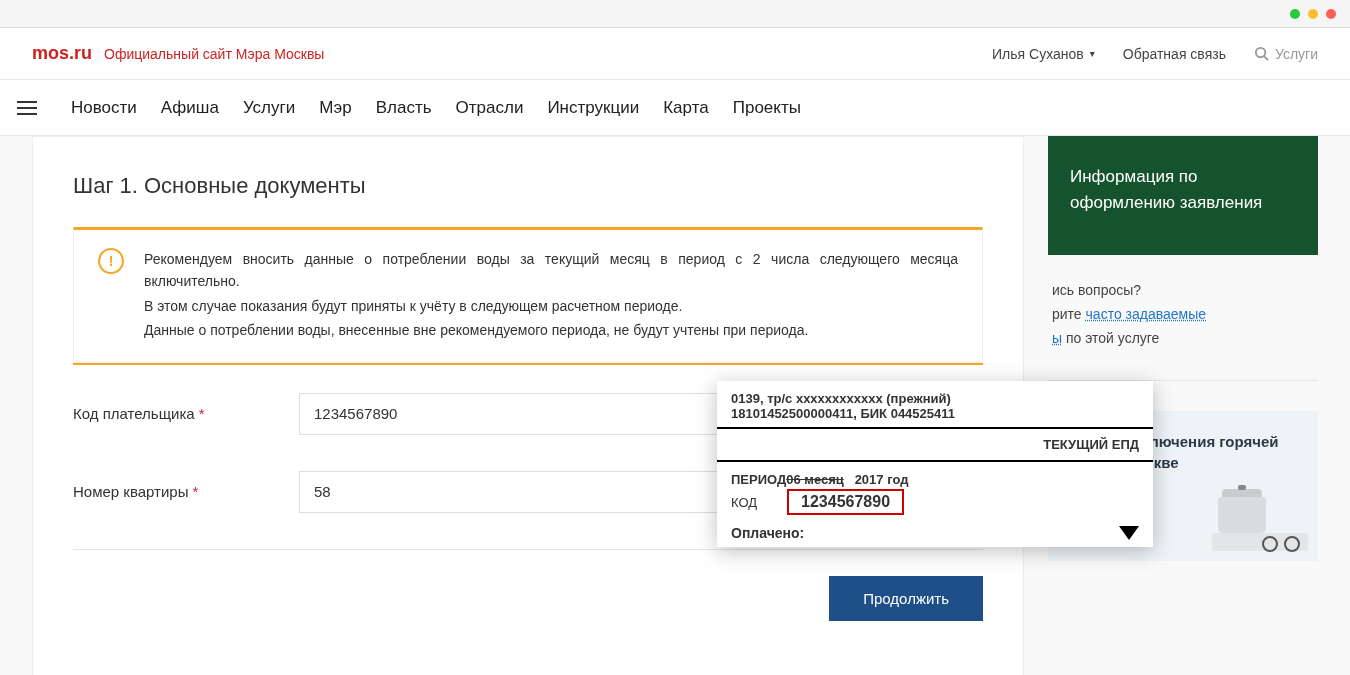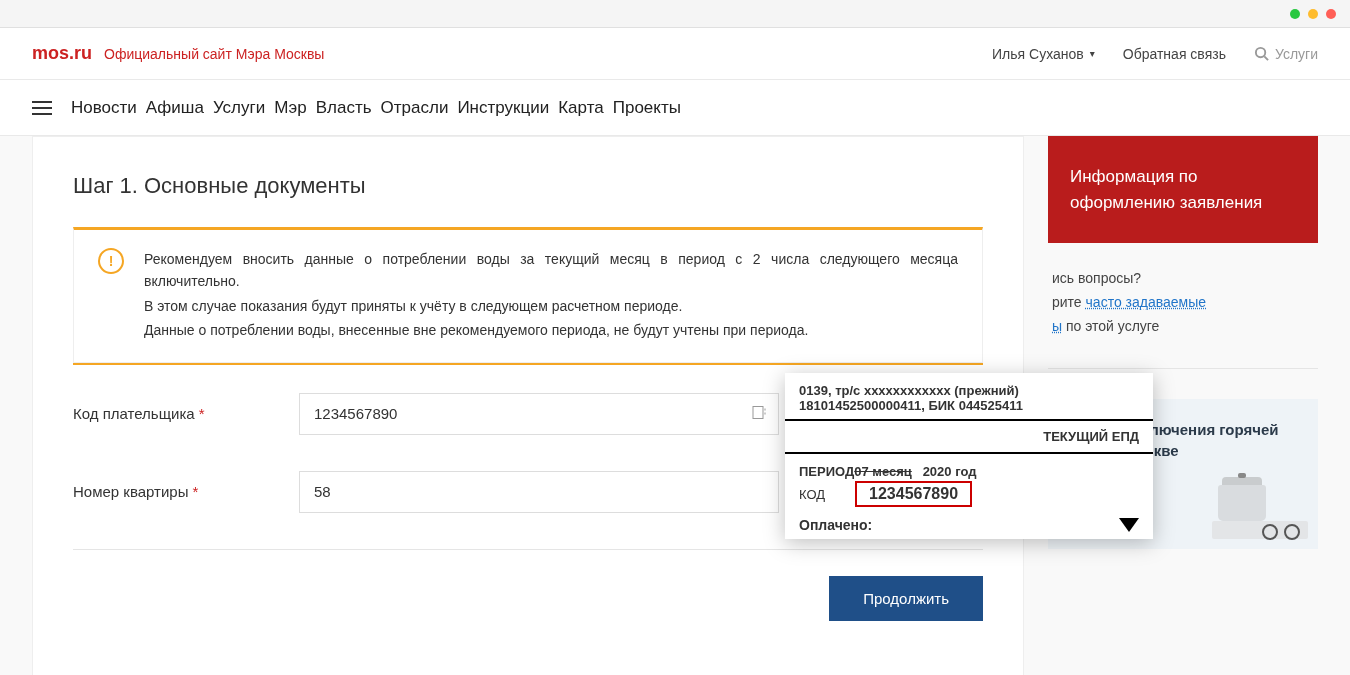--- a/index.html
+++ b/index.html
@@ -12,21 +12,21 @@
 .dot.red { background: #ff5f57; }
 
 .topbar { height: 52px; display: flex; align-items: center; padding: 0 32px; border-bottom: 1px solid #e9e9e9; }
 .topbar .logo { color: #cc2222; font-weight: 600; font-size: 18px; margin-right: 12px; }
 .topbar .subtitle { color: #cc2222; font-size: 14px; }
 .topbar .spacer { flex: 1; }
 .topbar .user, .topbar .feedback, .topbar .search { font-size: 14px; color: #444; margin-left: 28px; cursor: pointer; display: flex; align-items: center; gap: 6px; }
 .topbar .search { color: #999; }
 .chev-down { font-size: 10px; }
 
-.mainnav { height: 56px; display: flex; align-items: center; padding: 0 32px; border-bottom: 1px solid #e9e9e9; gap: 9px; text-align: center; }
+.mainnav { height: 56px; display: flex; align-items: center; padding: 0 17px; border-bottom: 1px solid #e9e9e9; gap: 24px; text-align: center; }
 .burger { width: 20px; cursor: pointer; display: flex; flex-direction: column; gap: 4px; margin-right: 10px; }
 .burger span { height: 2px; background: #333; width: 100%; }
 .mainnav a { color: #222; font-size: 17px; text-decoration: none; cursor: pointer; }
 
 .page { display: flex; padding: 0 32px; background: #f9f9f9; min-height: 560px; }
 
 .main-col { flex: 1; background: #fff; border: 1px solid #eee; margin-right: 24px; position: relative; }
 .step-title { font-size: 22px; font-weight: 400; padding: 36px 40px 28px; color: #333; }
 
 .info-box { margin: 0 40px; border: 1px solid #eee; border-top-color: #f5a623; border-top-width: 3px; padding: 18px 24px; display: flex; gap: 20px; }
@@ -40,34 +40,34 @@
 .form-label { width: 226px; font-size: 15px; color: #333; }
 .form-label .req { color: #cc2222; }
 .form-input { width: 480px; height: 42px; border: 1px solid #ddd; padding: 0 14px; font-size: 15px; color: #333; background: #fff; position: relative; }
 .input-wrap { position: relative; width: 480px; }
 .input-icon { position: absolute; right: 12px; top: 50%; transform: translateY(-50%); color: #999; cursor: pointer; }
 .form-divider { height: 1px; background: #e5e5e5; margin: 10px 40px 0; }
 
 .btn-row { display: flex; justify-content: flex-end; padding: 26px 40px; }
 .btn-primary { background: #1f4f88; color: #fff; border: none; padding: 14px 34px; font-size: 15px; cursor: pointer; }
 
-.tooltip-doc { position: absolute; right: -130px; top: 236px; width: 368px; background: #fff; box-shadow: 0 4px 20px rgba(0,0,0,0.25); padding: 10px 14px 6px; z-index: 100; font-family: Arial, sans-serif; }
+.tooltip-doc { position: absolute; right: -130px; top: 244px; width: 436px; background: #fff; box-shadow: 0 4px 20px rgba(0,0,0,0.25); padding: 10px 14px 6px; z-index: 100; font-family: Arial, sans-serif; }
 .tooltip-doc .line-top { font-size: 13px; font-weight: bold; }
 .tooltip-doc .line-top2 { font-size: 13px; font-weight: bold; margin-bottom: 6px; }
 .tooltip-doc .doc-divider { height: 2px; background: #000; margin: 4px -14px; }
 .tooltip-doc .doc-title { text-align: right; font-weight: bold; font-size: 13px; padding: 4px 0; }
 .tooltip-doc .doc-row { display: flex; align-items: center; font-size: 13px; padding-top: 6px; }
 .tooltip-doc .period-line { font-weight: bold; position: relative; }
 .tooltip-doc .period-line .strike { text-decoration: line-through; }
 .tooltip-doc .code-box { border: 2px solid #cc0000; padding: 2px 12px; font-weight: bold; font-size: 16px; display: inline-block; margin-left: 30px; }
 .tooltip-doc .paid-row { font-weight: bold; display: flex; align-items: center; margin-top: 10px; }
 .tooltip-doc .arrow-down { margin-left: auto; width: 0; height: 0; border-left: 10px solid transparent; border-right: 10px solid transparent; border-top: 14px solid #000; }
 
 .side-col { width: 270px; }
-.side-blue { background: #b91c1c; color: #fff; padding: 28px 22px 28px; font-size: 17px; line-height: 1.5; position: relative; }
+.side-blue { background: #14532d; color: #fff; padding: 28px 22px 40px; font-size: 17px; line-height: 1.5; position: relative; }
 .side-blue-icon { position: absolute; top: -20px; left: 22px; width: 36px; height: 14px; }
 .side-blue-icon::before { content:""; position:absolute; inset:0; border: 2px dashed #fff; border-top:none; border-radius: 0 0 6px 6px; }
 
 .side-faq { padding: 24px 4px 30px; font-size: 14px; color: #444; line-height: 1.7; border-bottom: 1px solid #e5e5e5; }
 .side-faq a { color: #2175c9; text-decoration: underline dotted; cursor: pointer; }
 
 .side-promo { background: #eef3f7; margin-top: 30px; padding: 20px 18px; position: relative; height: 150px; }
 .side-promo .promo-title { font-weight: 600; font-size: 15px; color: #2b3a4a; line-height: 1.4; margin-bottom: 22px; }
 .side-promo .promo-link { color: #2175c9; font-size: 14px; cursor: pointer; }
 .side-promo .promo-image { position: absolute; right: 10px; bottom: 10px; width: 96px; height: 70px; }
@@ -171,22 +171,22 @@
 
     <div class="tooltip-doc">
       <div class="line-top">0139, тр/с хххххххххххх (прежний)</div>
       <div class="line-top2">18101452500000411, БИК 044525411</div>
       <div class="doc-divider"></div>
       <div class="doc-title">ТЕКУЩИЙ ЕПД</div>
       <div class="doc-divider"></div>
       <div class="doc-row period-line">
         <span>ПЕРИОД</span>
         <span>
-          <span class="strike">07   месяц</span>
-          &nbsp;&nbsp;<span>2020  год</span>
+          <span class="strike">06   месяц</span>
+          &nbsp;&nbsp;<span>2017  год</span>
         </span>
       </div>
       <div class="doc-row" style="padding-top:2px;">
         <span>КОД</span>
         <span class="code-box">1234567890</span>
         <span style="width:60px;"></span>
       </div>
       <div class="paid-row">
         <span>Оплачено:</span>
         <span class="arrow-down"></span>

